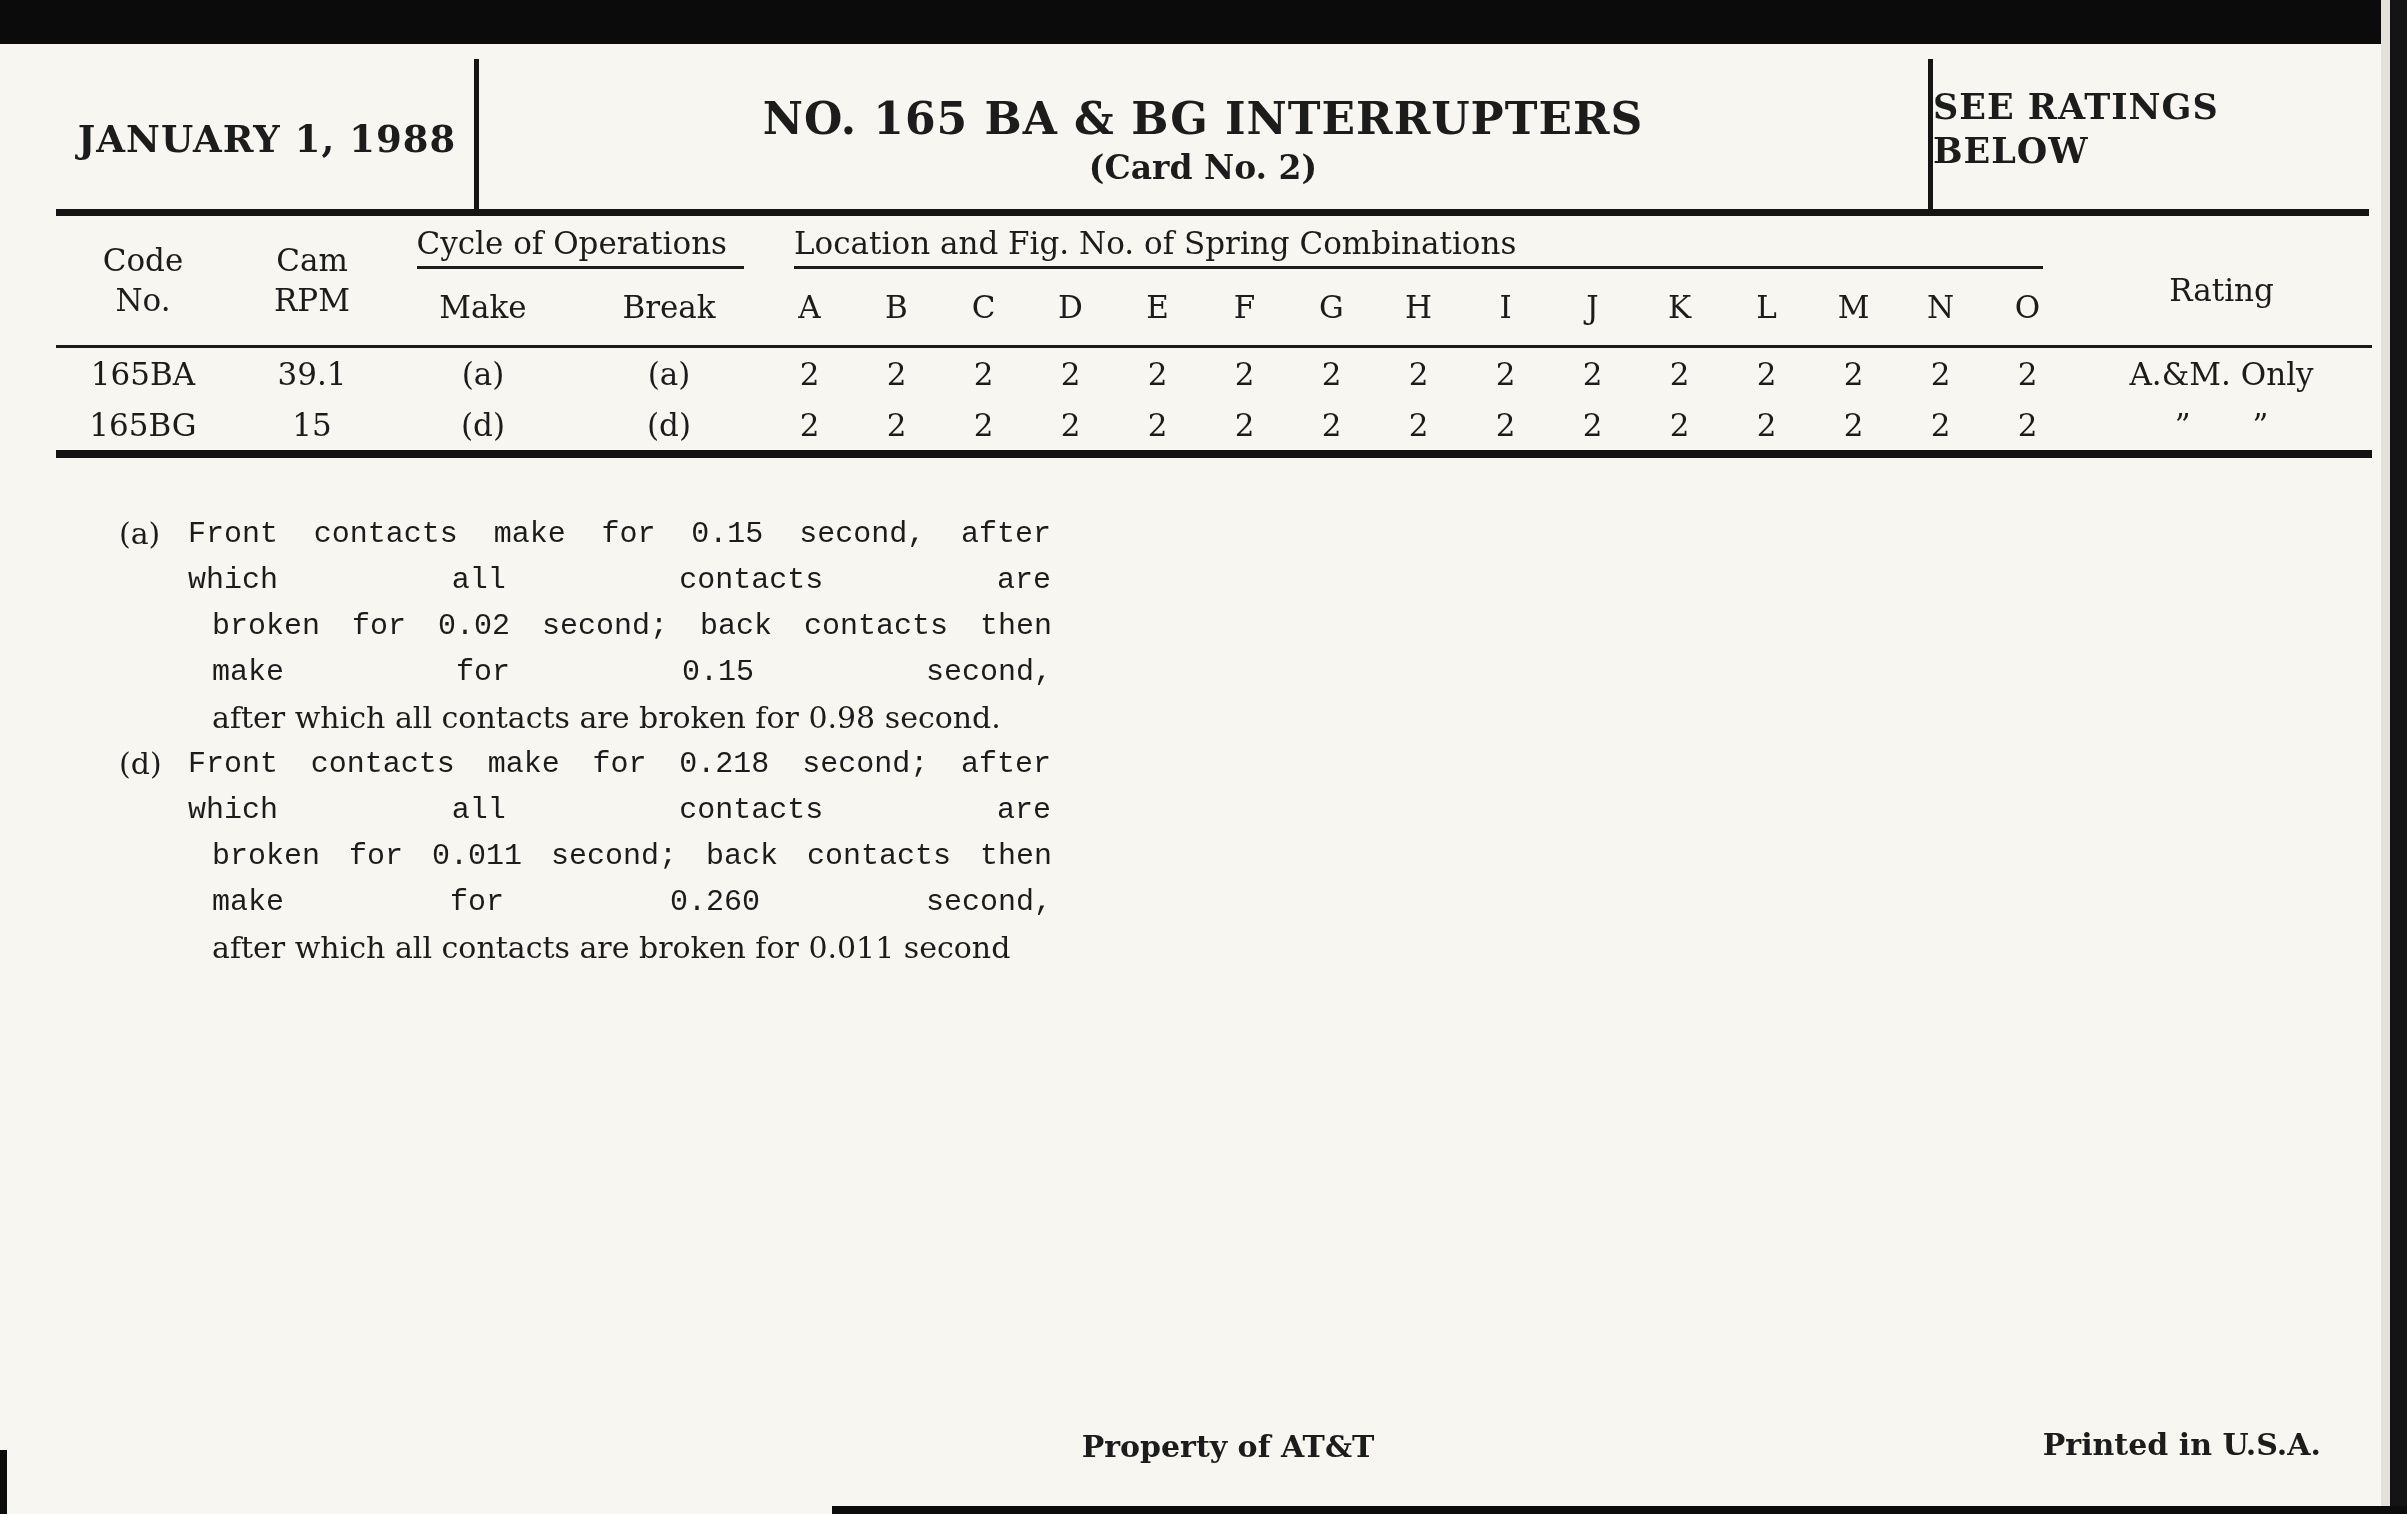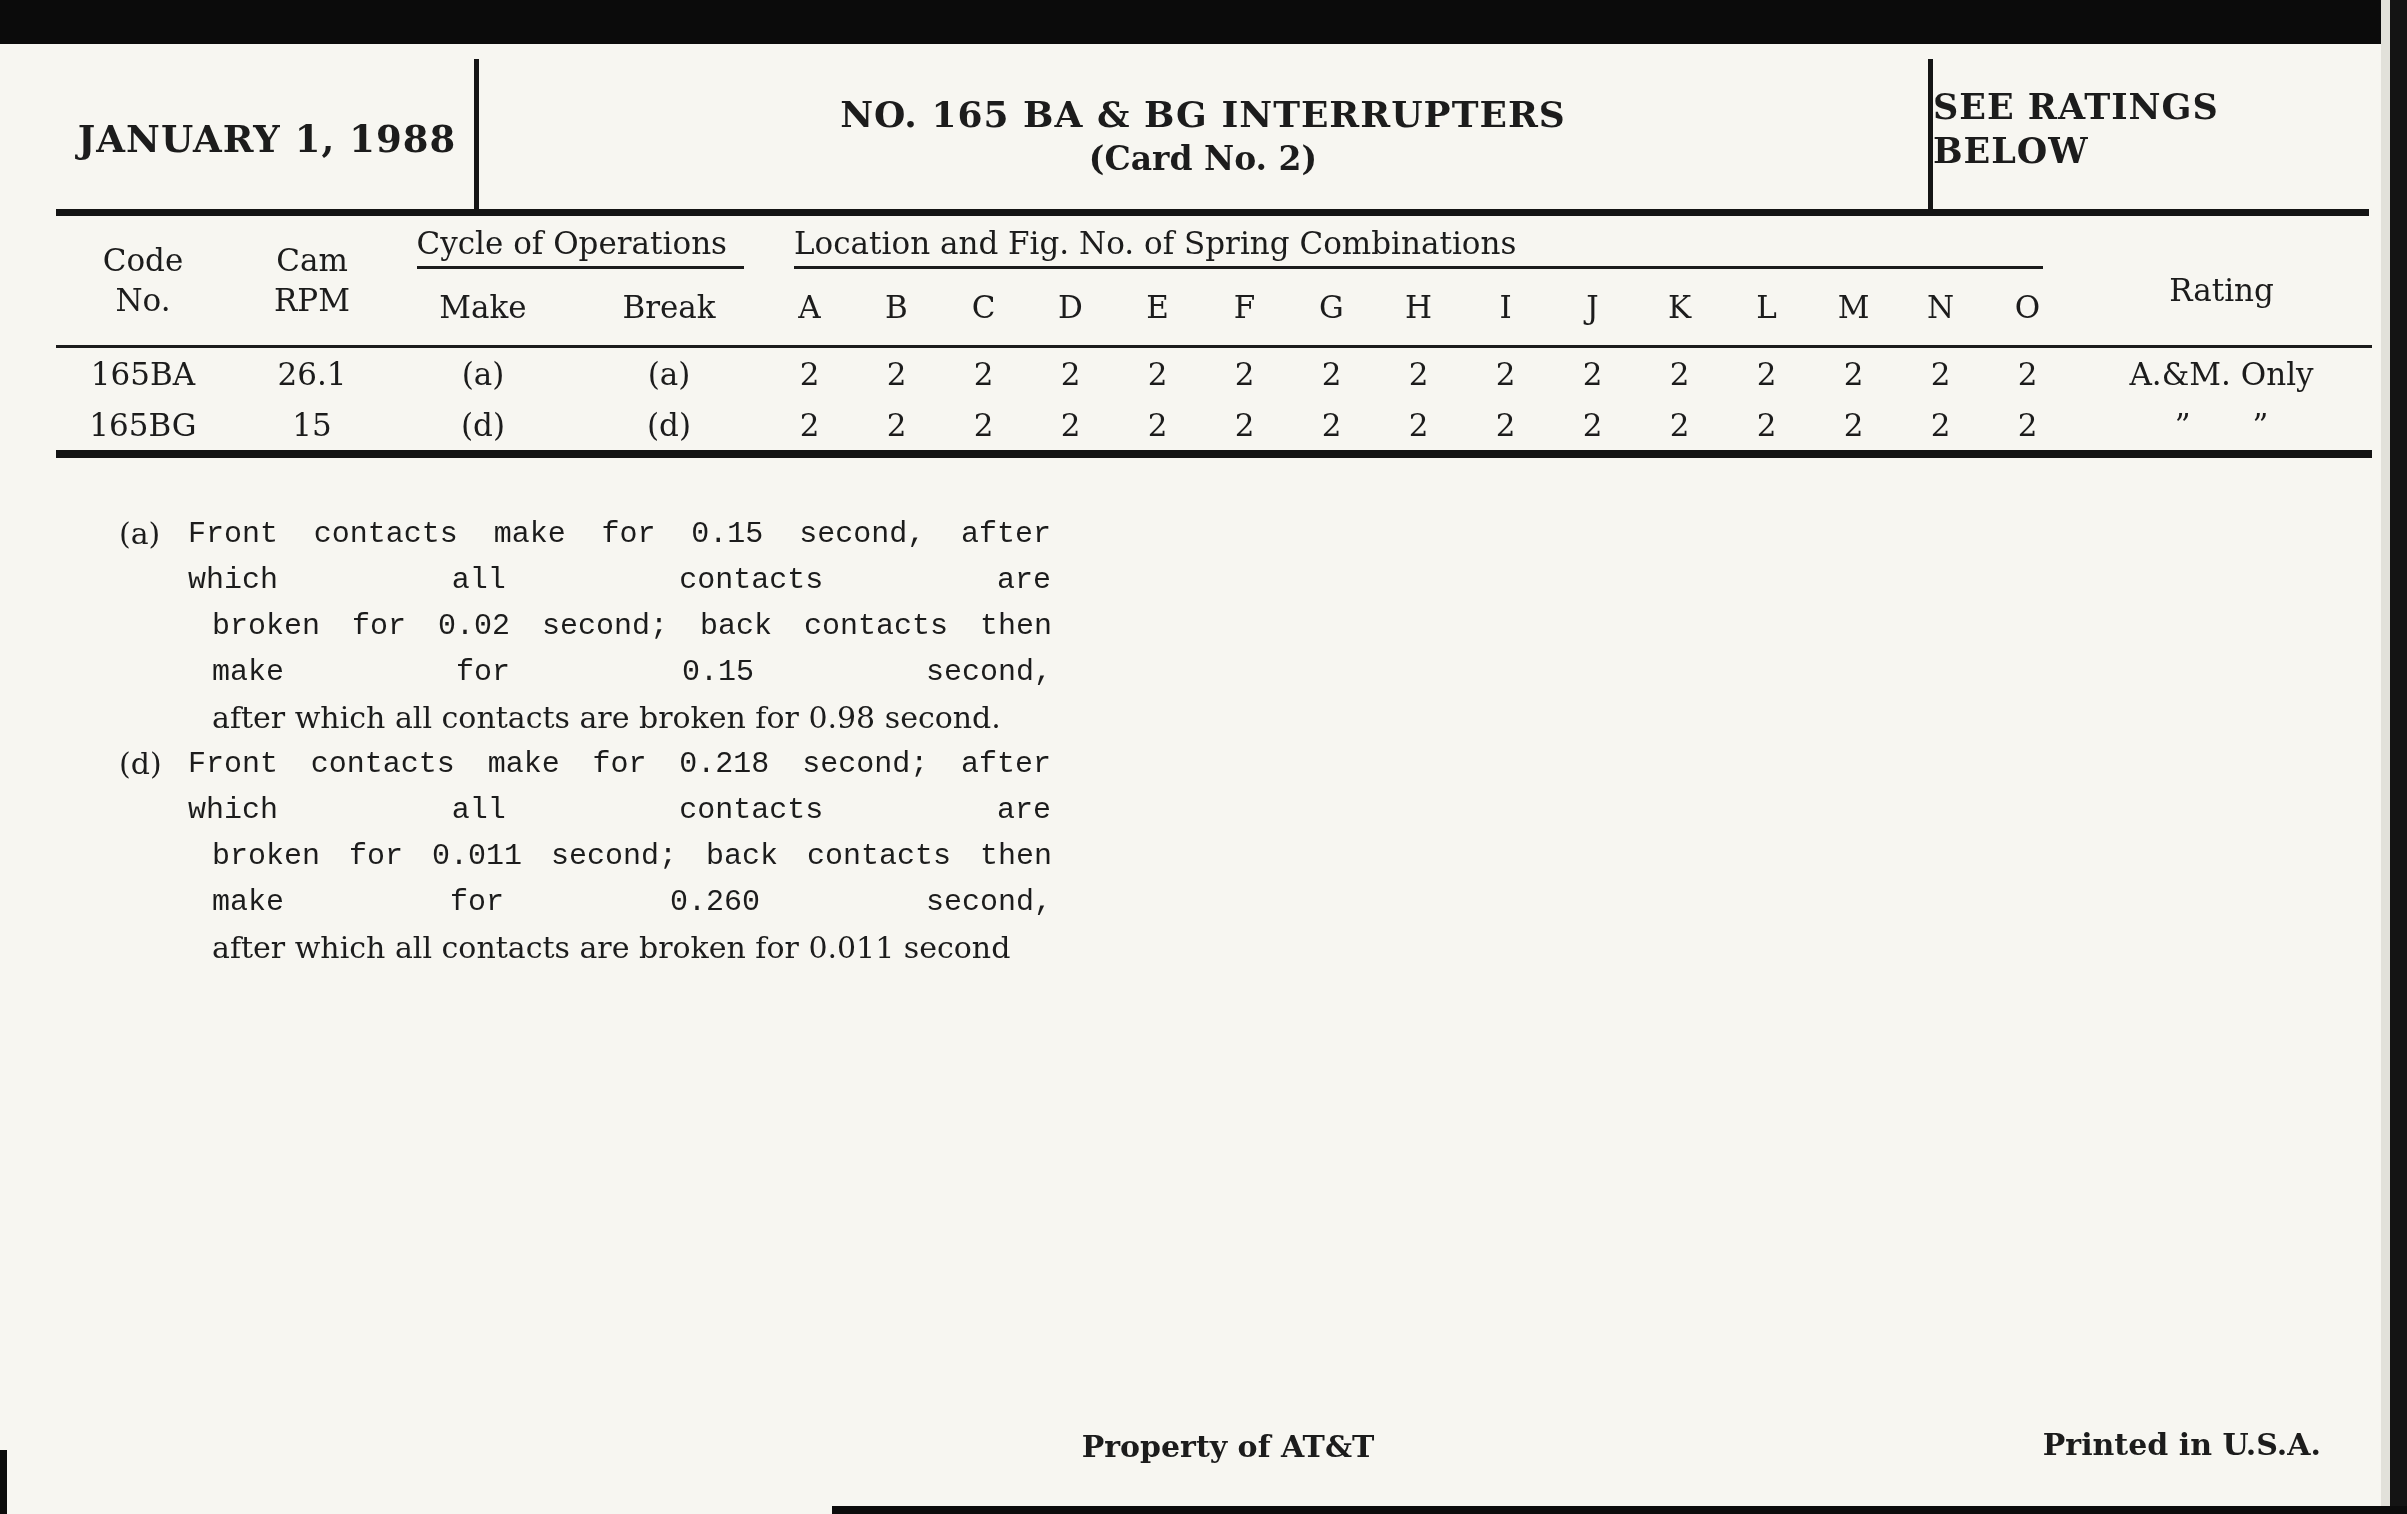--- a/index.html
+++ b/index.html
@@ -19,21 +19,21 @@
 
   
   .hdr-date {
     position:absolute; left:59px; top:117px; width:416px;
     text-align:center; font-size:37px; font-weight:700; letter-spacing:1px;
   }
   .hdr-divider { position:absolute; top:59px; width:5px; height:151px; background:#151515; }
   .hdr-divider.left  { left:474px; }
   .hdr-divider.right { left:1928px; }
   .hdr-center { position:absolute; left:479px; top:93px; width:1448px; text-align:center; }
-  .hdr-title    { font-size:36px; font-weight:700; letter-spacing:1px; }
+  .hdr-title    { font-size:44px; font-weight:700; letter-spacing:1px; }
   .hdr-subtitle { font-size:33px; font-weight:700; margin-top:4px; }
   .hdr-ratings {
     position:absolute; left:1933px; top:85px; width:446px;
     font-size:35px; font-weight:700; line-height:44px; letter-spacing:1px;
   }
   .hdr-rule { position:absolute; left:56px; top:209px; width:2313px; height:7px; background:#141414; }
 
   
   .tbl-wrap { position:absolute; left:56px; top:216px; width:2313px; }
   table { width:2313px; border-collapse:collapse; table-layout:fixed; }
@@ -132,21 +132,21 @@
           <th>L</th>
           <th>M</th>
           <th>N</th>
           <th>O</th>
         </tr>
     </thead>
     <tbody id="table-body">
 
     <tr>
           <td>165BA</td>
-          <td>26.1</td>
+          <td>39.1</td>
           <td>(a)</td>
           <td>(a)</td>
           <td>2</td>
           <td>2</td>
           <td>2</td>
           <td>2</td>
           <td>2</td>
           <td>2</td>
           <td>2</td>
           <td>2</td>

